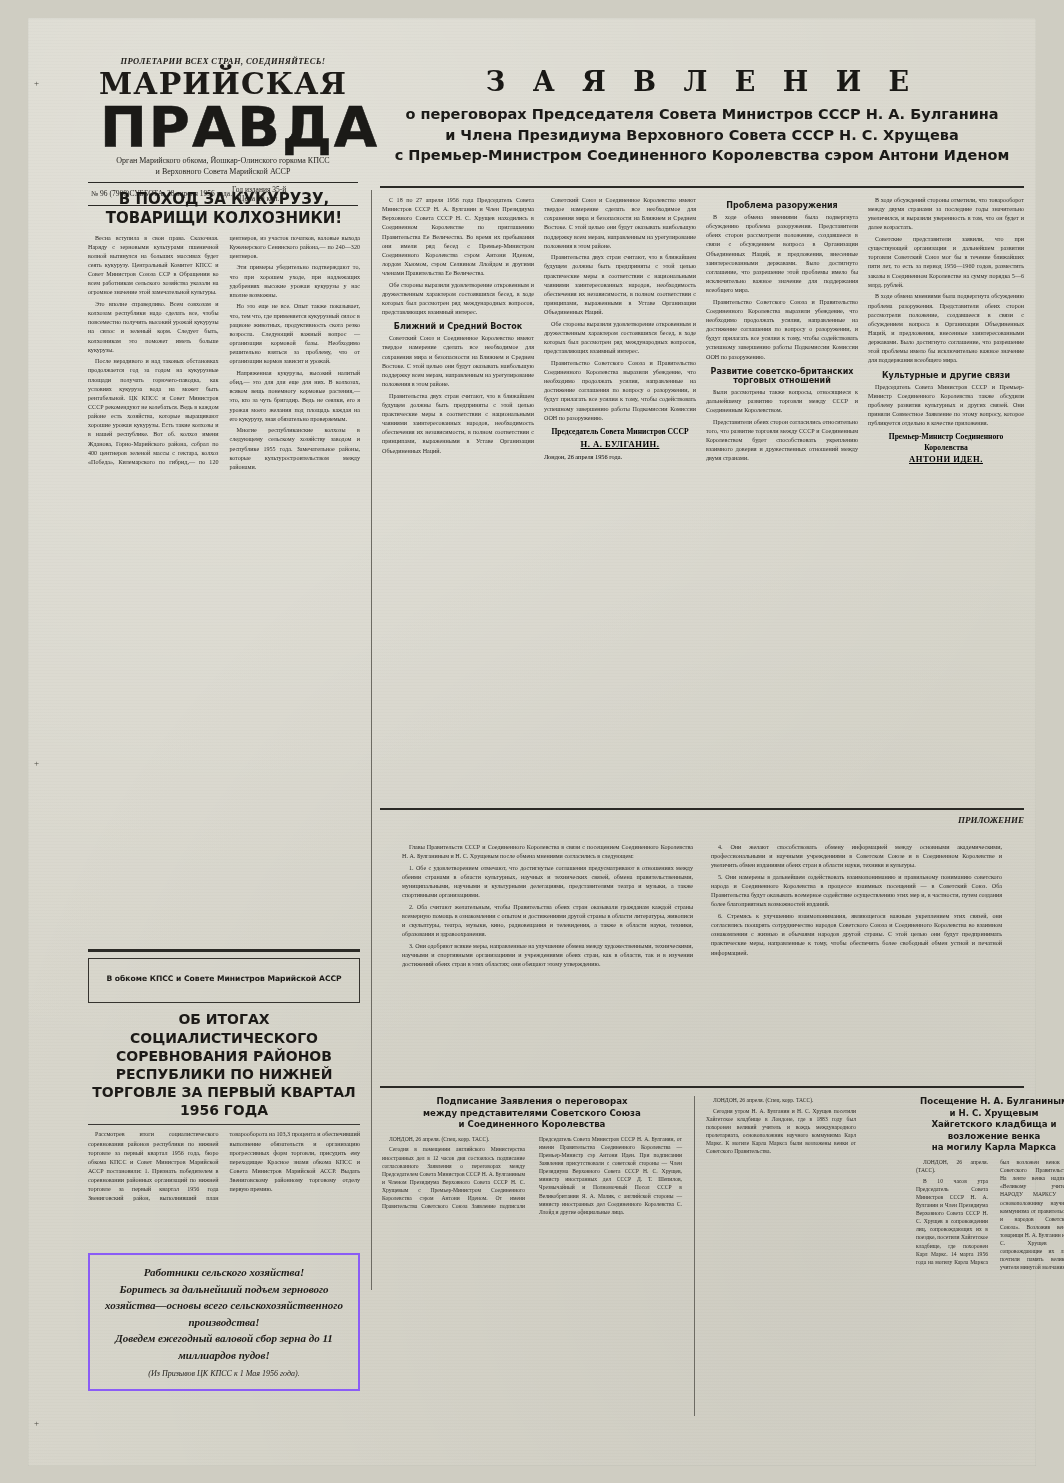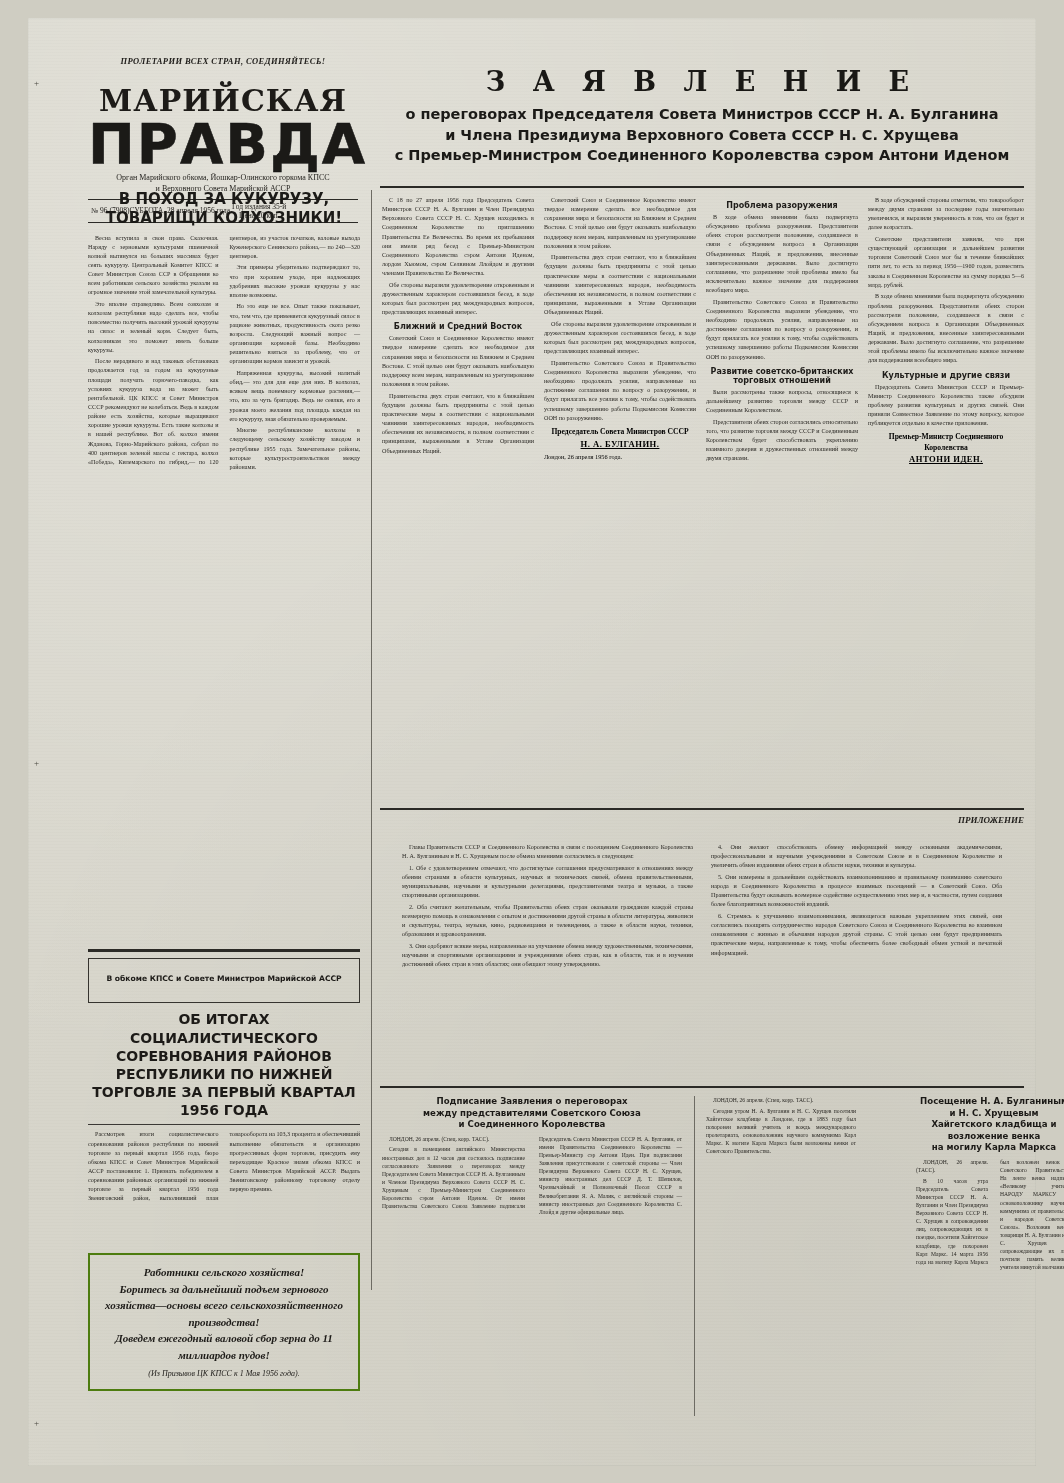--- a/index.html
+++ b/index.html
@@ -23,31 +23,31 @@
       radial-gradient(circle at 20% 10%, rgba(255,255,255,0.25), rgba(0,0,0,0) 60%),
       radial-gradient(circle at 80% 85%, rgba(0,0,0,0.05), rgba(0,0,0,0) 60%);
     pointer-events:none;
   }
   .col{position:absolute;}
   .rule{background:#2b2a26;}
   
   .masthead{position:absolute;left:60px;top:38px;width:270px;text-align:center;}
   .slogan{
     font-size:8.5px;letter-spacing:.4px;font-style:italic;font-weight:bold;
-    color:#23211e;margin-bottom:20px;white-space:nowrap;
+    color:#23211e;margin-bottom:3px;white-space:nowrap;
   }
   .mp-title{
     font-family:"DejaVu Serif", serif;
     font-weight:bold;font-size:30px;letter-spacing:1px;color:#1d1b18;
     line-height:1;margin:2px 0 1px 0;
   }
   .mp-pravda{
     font-family:"DejaVu Sans", sans-serif;
     font-weight:bold;font-size:56px;letter-spacing:2px;color:#1b1a17;
-    line-height:.95;margin:0 0 3px 0;
+    line-height:.95;margin:0 0 3px 12px;
     -webkit-text-stroke:0.5px #111;
   }
   .mp-sub{font-size:8px;line-height:1.35;color:#262420;}
   .mp-meta{
     margin-top:4px;border-top:1.5px solid #2b2a26;border-bottom:1.5px solid #2b2a26;
     display:flex;align-items:center;
     font-size:7.5px;padding:2px 3px;color:#23211e;
   }
   .mp-meta span{white-space:nowrap;}
   
@@ -74,21 +74,21 @@
     font-family:"DejaVu Sans", sans-serif;color:#1b1a17;margin:0 0 6px 0;
   }
   .hr-thin{height:1px;background:#3a3834;margin:5px 0;}
   .hr-thick{height:2.5px;background:#2b2a26;margin:6px 0;}
   .box{border:1.4px solid #35332e;padding:15px 7px;}
   .box-h{
     text-align:center;font-weight:bold;font-size:14px;line-height:1.3;
     font-family:"DejaVu Sans", sans-serif;margin-bottom:4px;color:#1c1a17;
   }
   .appeal{
-    border:2px solid #4d7c0f;padding:9px 12px;text-align:center;
+    border:2px solid #8b5cf6;padding:9px 12px;text-align:center;
     font-style:italic;font-weight:bold;font-size:11px;line-height:1.5;color:#1d1b18;
     font-family:"Liberation Serif", serif;
   }
   .appeal .src{font-size:8px;font-style:italic;font-weight:normal;margin-top:5px;}
   .sig{text-align:center;font-weight:bold;font-size:7.6px;margin-top:4px;line-height:1.4;}
   .sig .nm{font-size:8.6px;letter-spacing:.5px;text-decoration:underline;}
   .date-l{font-size:6.3px;margin-top:3px;}
   .prilozh{text-align:right;font-style:italic;font-weight:bold;font-size:9px;margin-bottom:18px;color:#201e1b;}
   .joint-h{
     text-align:center;font-weight:bold;font-size:20px;line-height:1.3;

